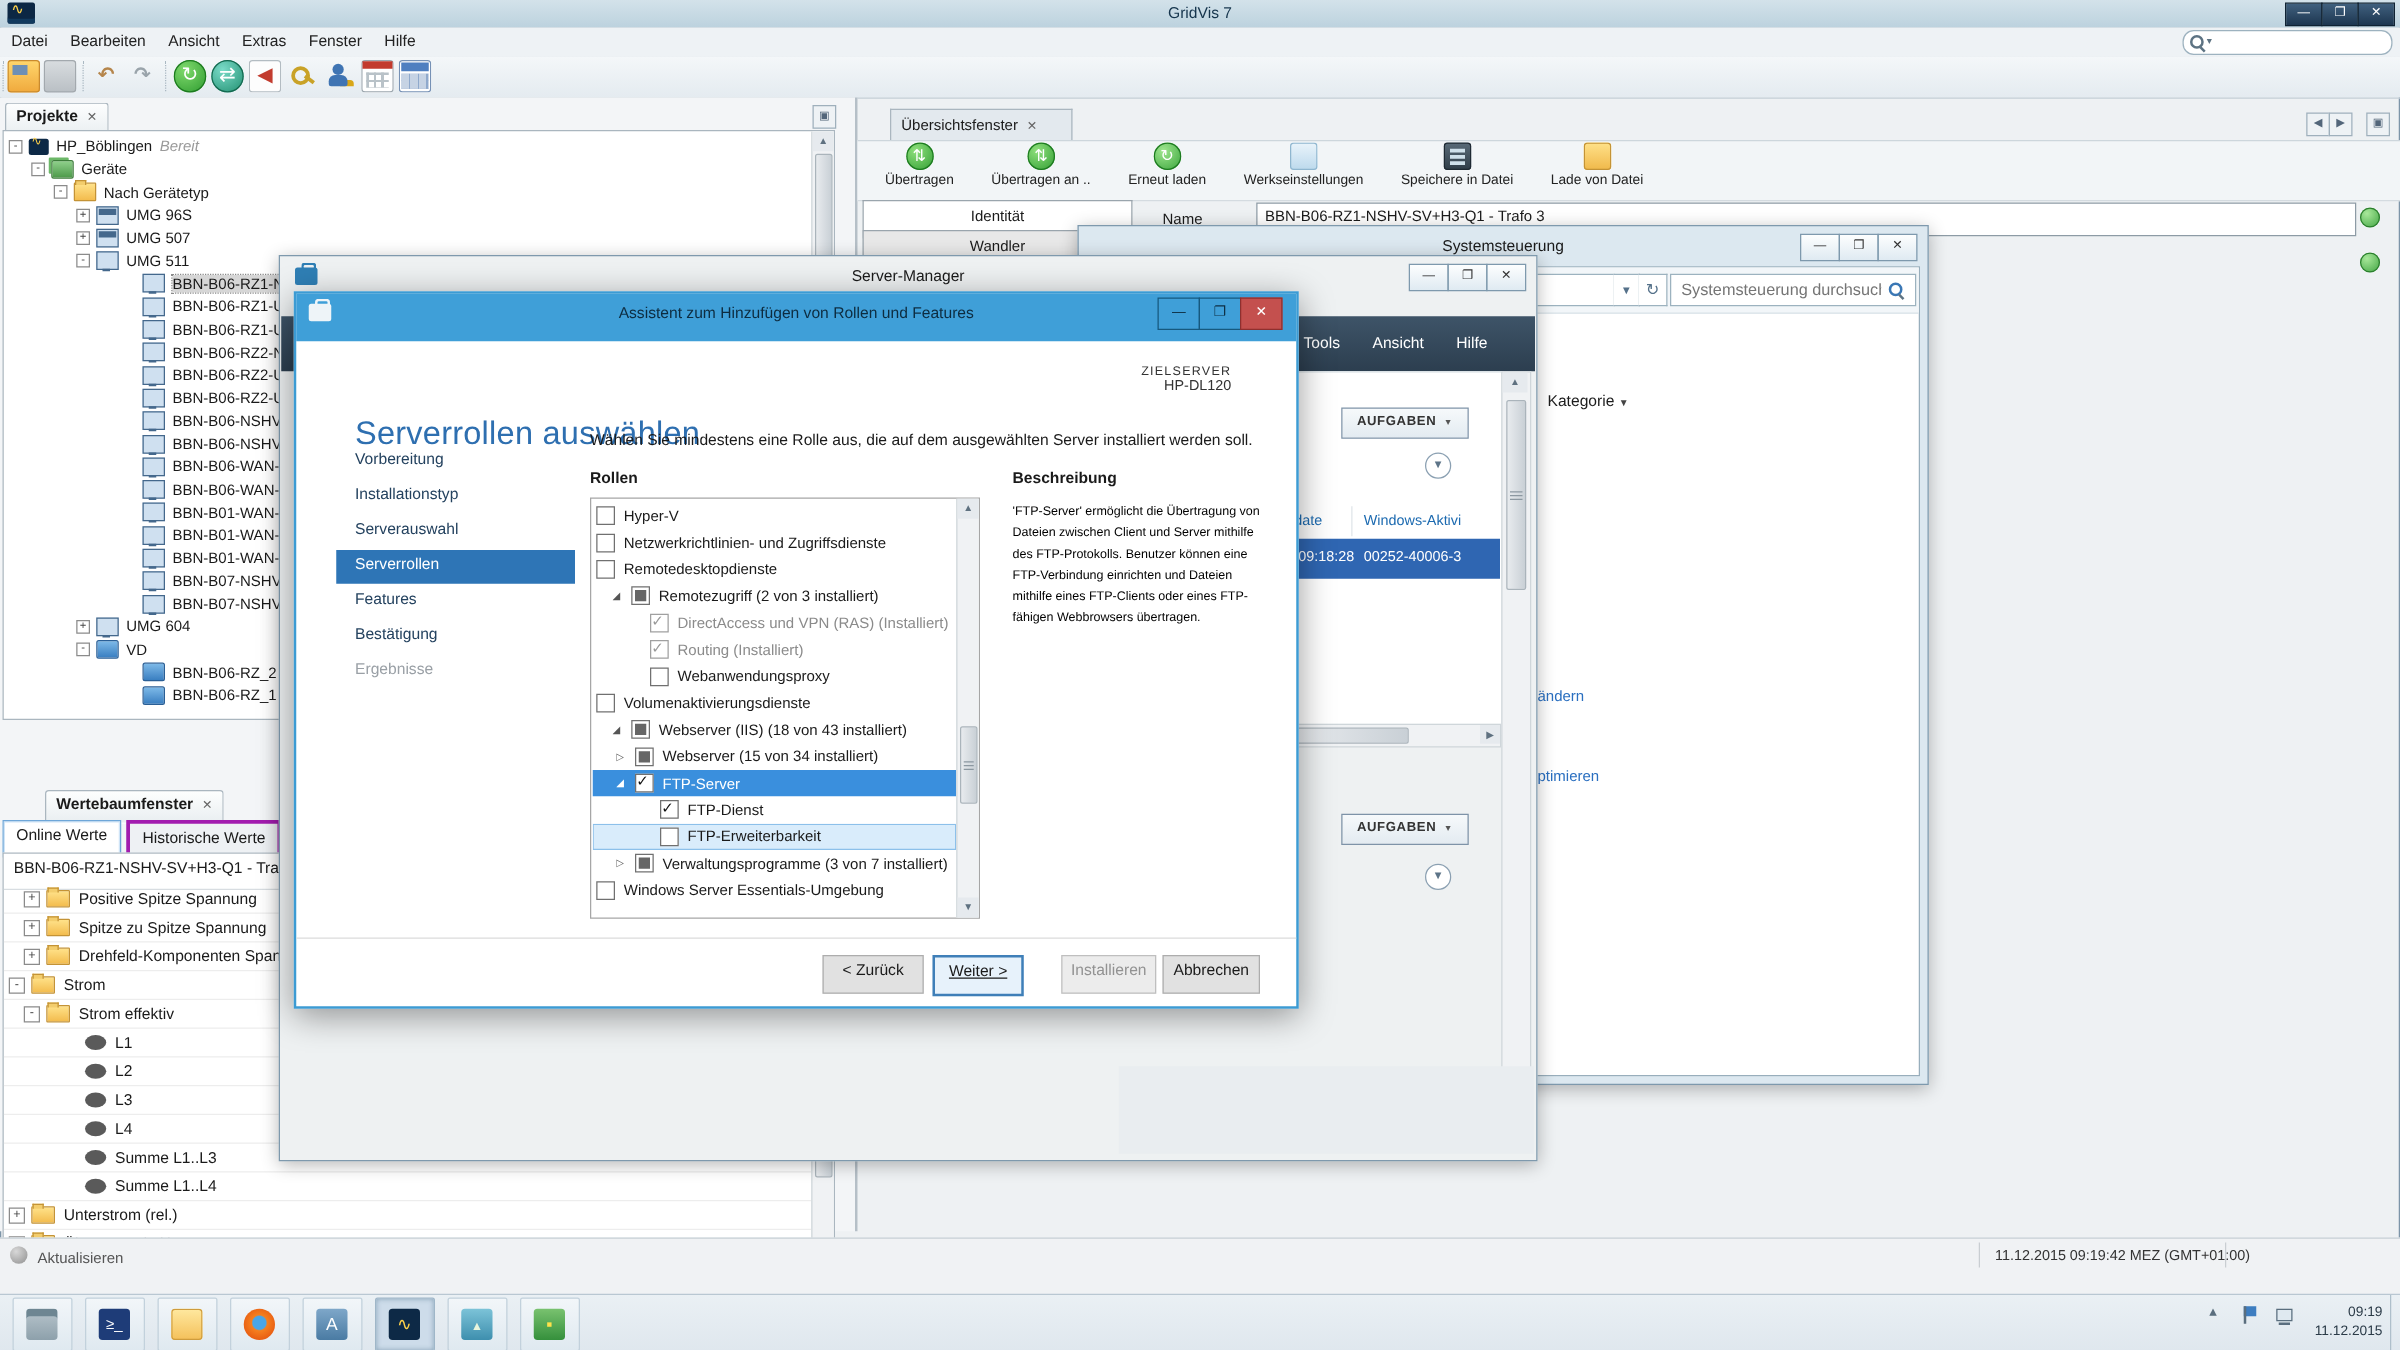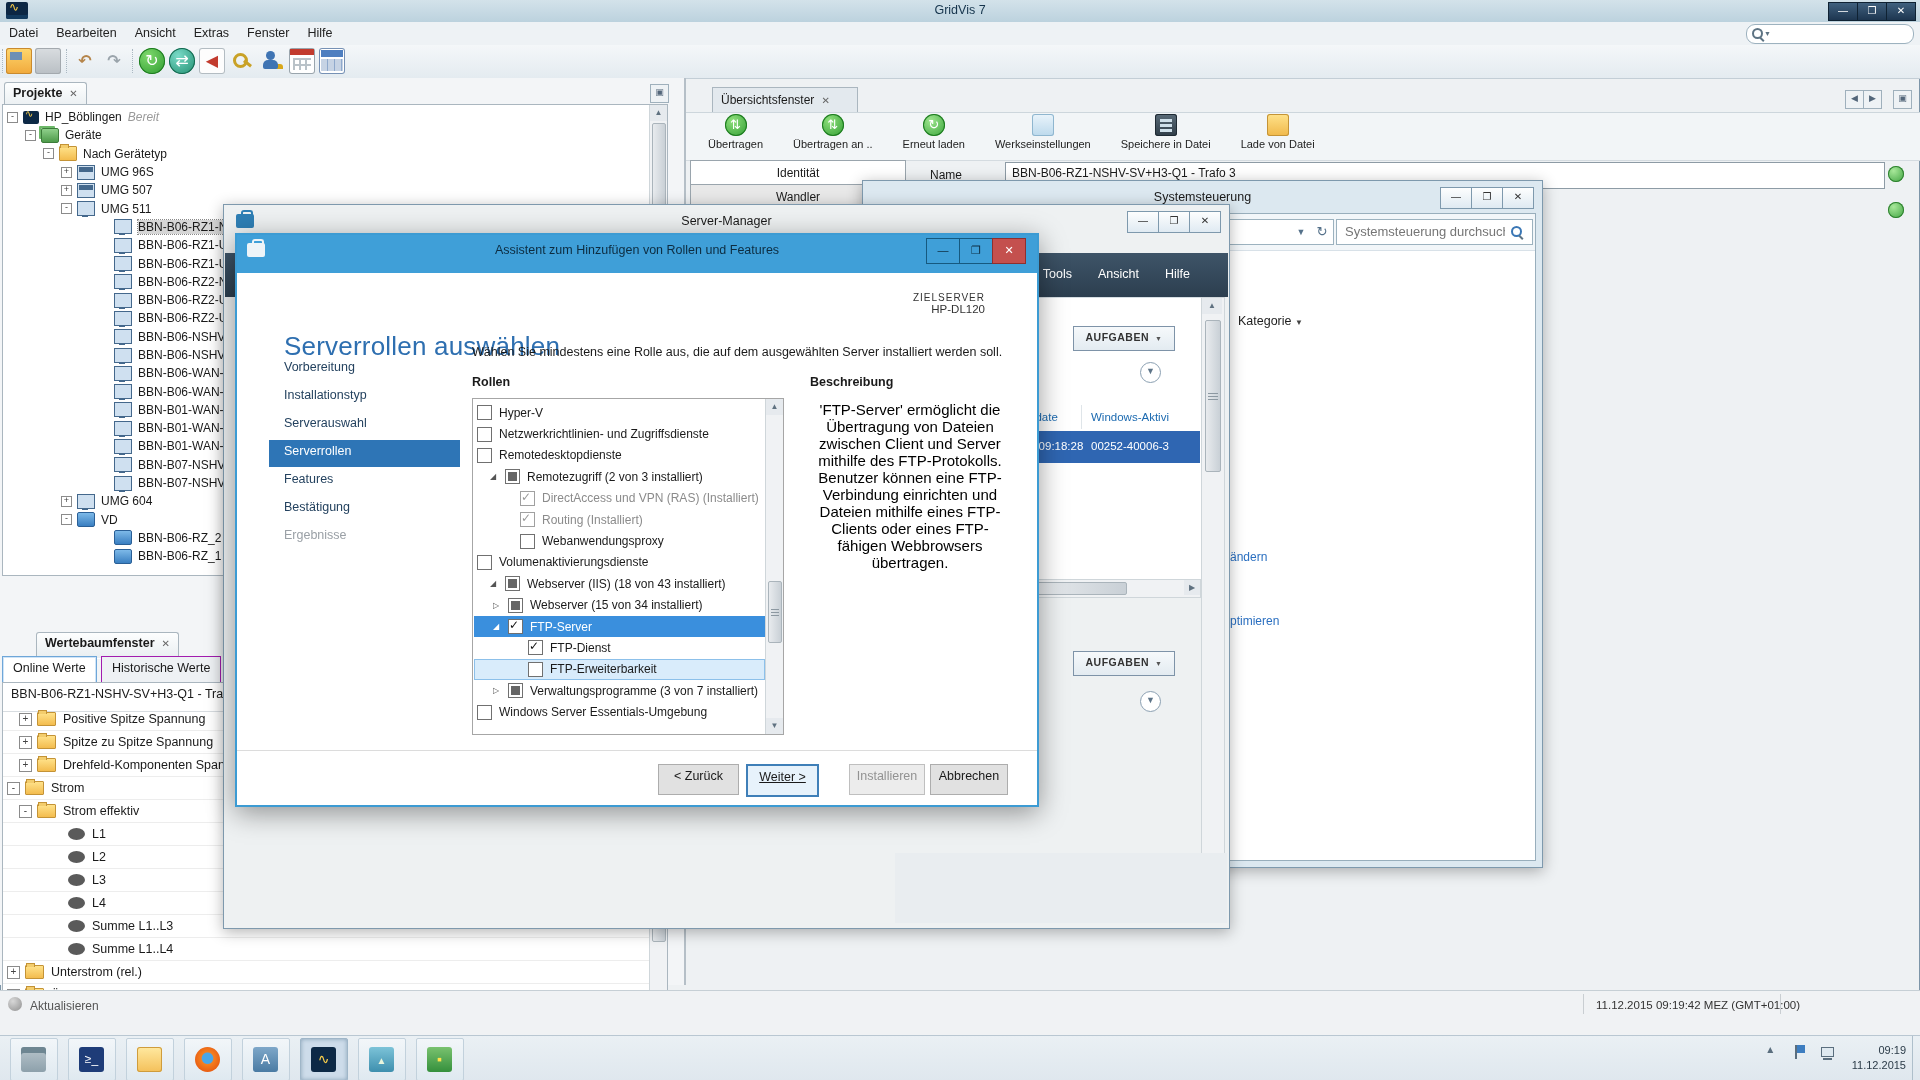--- a/index.html
+++ b/index.html
@@ -68,21 +68,21 @@
   .ico.dev96,.ico.dev507,.ico.dev511,.ico.dev604,.ico.mon{background:#cfe0f0;border:1px solid #44688c;}
   .ico.dev96::before,.ico.dev507::before{content:"";position:absolute;left:1px;top:1px;right:1px;height:5px;background:#44688c;}
   .ico.mon::after,.ico.dev511::after,.ico.dev604::after{content:"";position:absolute;left:4px;bottom:-2px;width:6px;height:2px;background:#44688c;}
   .ico.vd,.ico.vdm{background:linear-gradient(#7db9e8,#3a7fc1);border:1px solid #2a5f96;border-radius:2px;}
   .ico.dot{width:9px;height:9px;border-radius:50%;background:#5a5a5a;margin-left:3px;margin-right:8px;}
   .vscroll{position:absolute;width:17px;background:#f0f2f4;border-left:1px solid #cfd6da;}
   .vthumb{position:absolute;left:2px;width:12px;background:linear-gradient(90deg,#e8ebee,#c9d0d6);border:1px solid #aab4bb;border-radius:2px;}
   .sarrow{position:absolute;left:0;width:17px;height:16px;text-align:center;font-size:8px;color:#5f7180;line-height:16px;background:#e6eaee;}
   #wbf-panel{left:0;top:552px;width:684px;height:433px;}
   #wbf-body{left:2px;top:52px;width:664px;height:379px;}
-  .wbf-tab{position:absolute;top:26px;height:24px;font-size:12.5px;padding:4px 10px 0 10px;border:1px solid #a21caf;background:#eef1f4;}
+  .wbf-tab{position:absolute;top:26px;height:24px;font-size:12.5px;padding:4px 10px 0 10px;border:3px solid #a21caf;background:#eef1f4;}
   .wbf-tab.on{background:#fff;border:1px solid #6ea6d8;box-shadow:inset 0 0 0 1px #cfe4f7;}
   #wbf-device{position:absolute;left:0;top:0;width:100%;height:24px;border-bottom:1px solid #d8dde1;font-size:12.5px;padding:4px 0 0 8px;background:#fff;}
   .wrow{height:22px;display:flex;align-items:center;border-bottom:1px solid #ededed;font-size:12.5px;white-space:nowrap;}
   .wrow .exp{width:11px;height:11px;border:1px solid #8b8b8b;font-size:10px;line-height:9px;text-align:center;color:#444;margin-right:5px;flex:none;background:#fff;}
   .wrow .exp:empty{visibility:hidden;}
   .wrow .ico{width:17px;height:12px;margin-right:7px;flex:none;position:relative;}
   .wrow.w0{padding-left:4px;}.wrow.w1{padding-left:16px;}.wrow.w2{padding-left:44px;}
   
   #doc-tabs{left:686px;top:85px;width:1234px;height:27px;}
   .doctab{position:absolute;top:2px;height:25px;background:#e3e9ee;border:1px solid #aab6bf;border-bottom:0;font-size:12px;padding:5px 8px 0 8px;white-space:nowrap;}
@@ -169,21 +169,21 @@
   .role .cb.bg::after{content:"✓";position:absolute;left:0px;top:-2px;font-size:12px;font-weight:bold;color:#999;}
   .role.p0{padding-left:16px;}
   .role.p1{padding-left:19px;}
   .role.c1{padding-left:46px;}
   .role.c2{padding-left:54px;}
   .role.gray{color:#8b8b8b;}
   .role.sel{background:#3a8fdd;color:#fff;}
   .role.sel .rexp{color:#fff;}
   .role.hl{background:#d9ecfb;box-shadow:inset 0 0 0 1px #8cc0ea;}
   #rolescroll{position:absolute;right:0;top:0;width:17px;bottom:0;background:#f0f2f4;border-left:1px solid #cfd6da;}
-  #wiz-desc{position:absolute;left:573px;top:166px;width:200px;font-size:15px;line-height:17px;color:#000;text-align:center;}
+  #wiz-desc{position:absolute;left:573px;top:166px;width:200px;font-size:10px;line-height:17px;color:#000;}
   .grip{background:linear-gradient(90deg,#e8ebee,#c9d0d6);border:1px solid #aab4bb;border-radius:2px;position:absolute;}
   .grip::after{content:"";position:absolute;left:2px;right:2px;top:50%;height:1px;background:#8c98a1;box-shadow:0 -3px 0 #8c98a1,0 3px 0 #8c98a1;}
   #wiz-footline{position:absolute;left:0;right:0;top:515px;border-top:1px solid #dcdcdc;}
   .wbtn{position:absolute;top:529px;height:25px;background:#e1e1e1;border:1px solid #adadad;font-size:12.5px;text-align:center;padding-top:4px;}
   .wbtn.def{border:2px solid #3f7fb8;background:#e7f2fb;}
   .wbtn.dis{color:#929292;color:#929292;background:#ececec;border-color:#bfbfbf;}
   
   #taskbar{left:0;top:1035px;width:1920px;height:45px;background:linear-gradient(#eaf0f4,#dfe7ee);border-top:1px solid #b9c7d2;}
   #startbtn{position:absolute;left:0;top:0;width:58px;height:45px;}
   .wlogo{position:absolute;left:14px;top:10px;width:26px;height:24px;}

